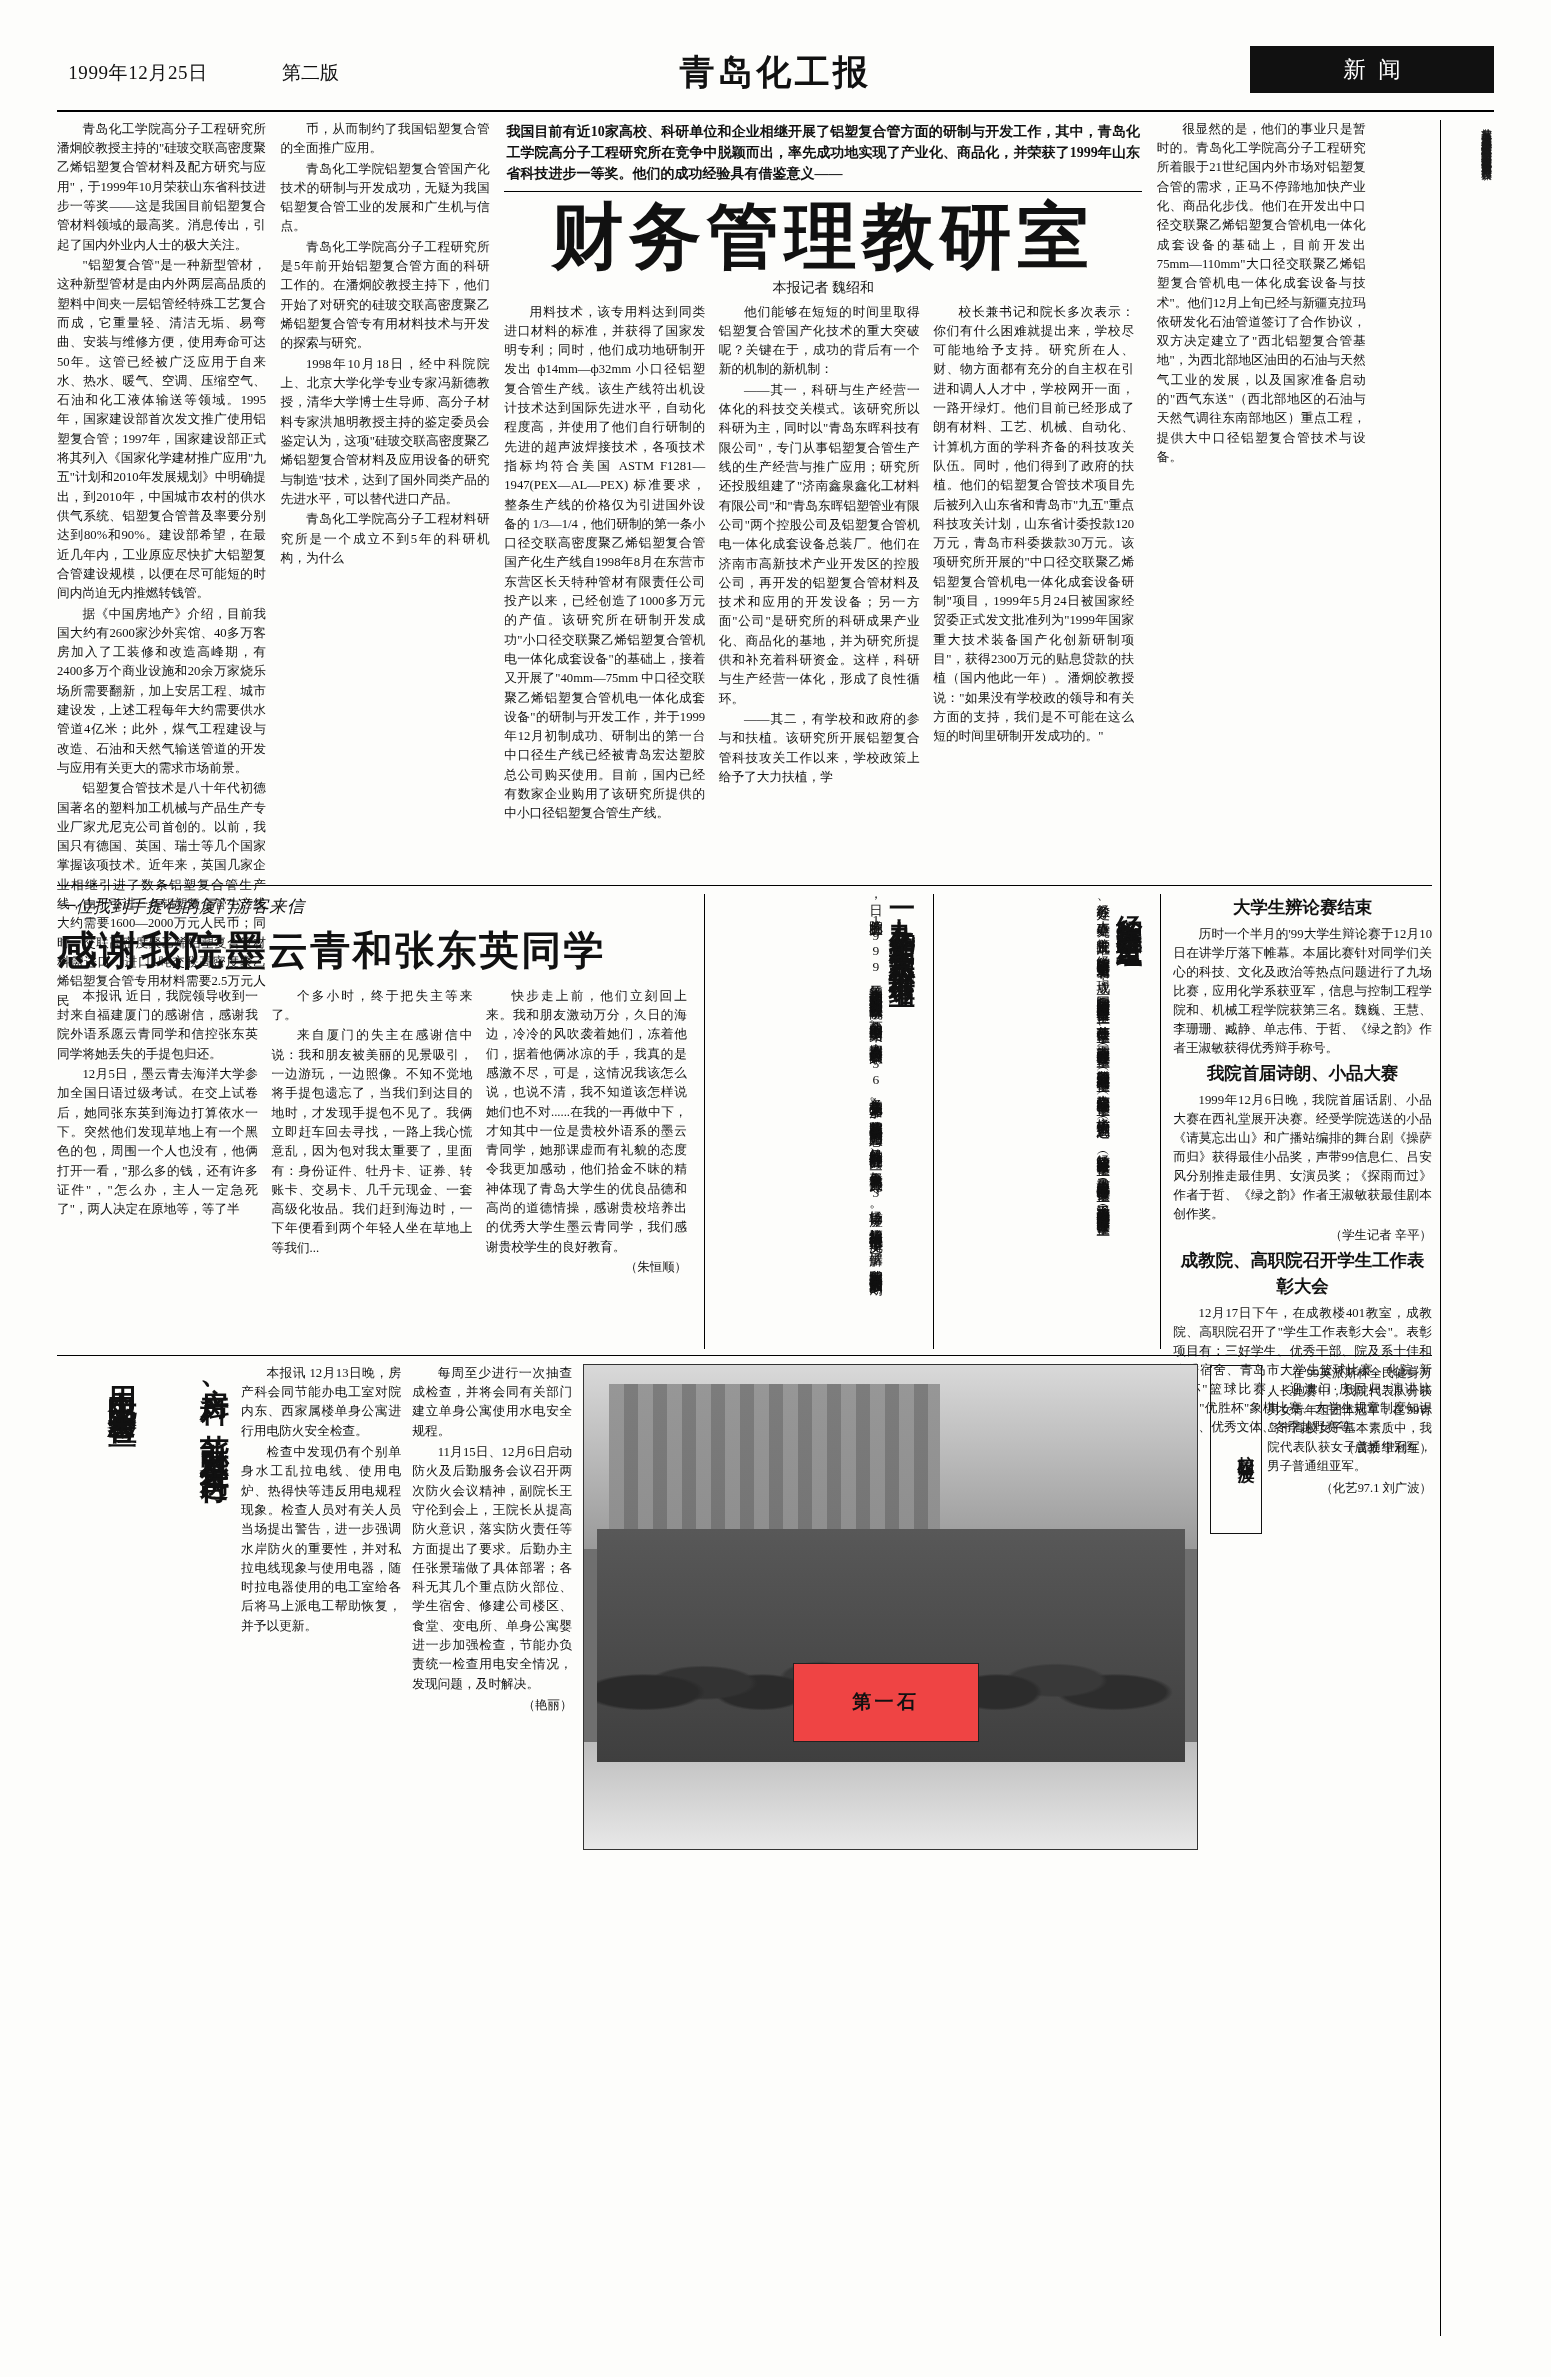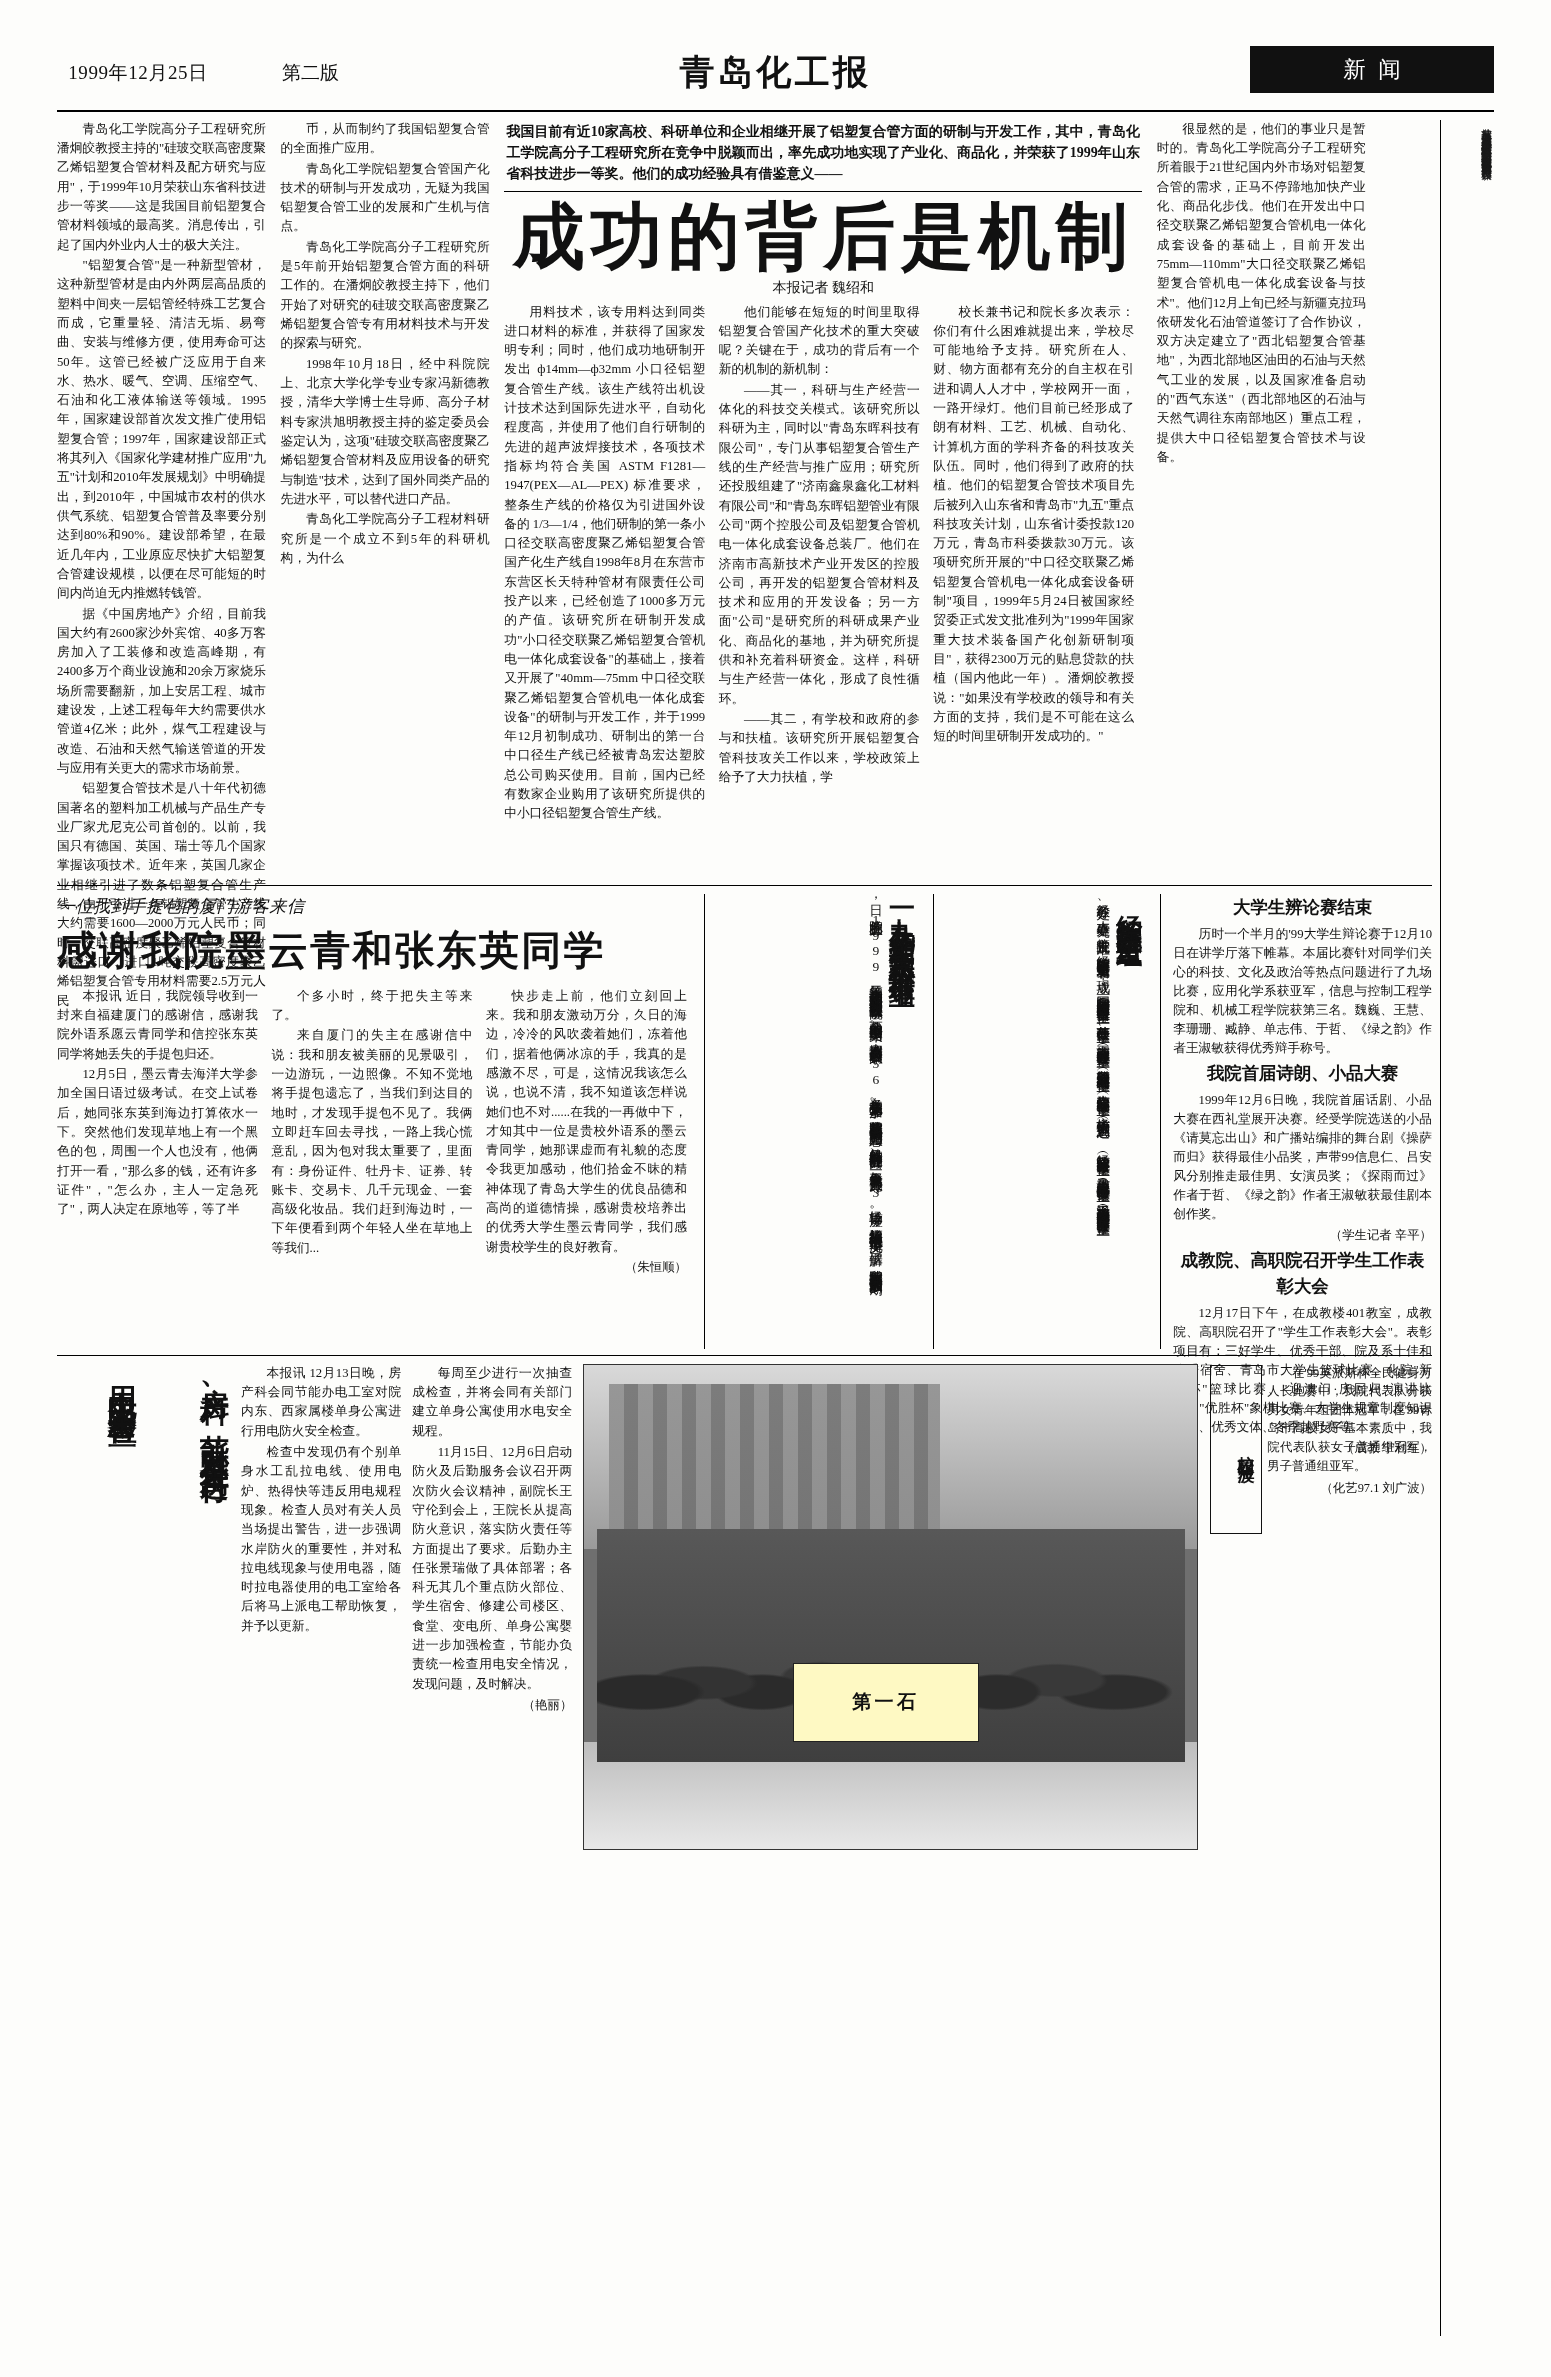--- a/index.html
+++ b/index.html
@@ -295,21 +295,21 @@
       radial-gradient(ellipse at 58% 66%, #343434 0 7%, transparent 8%),
       radial-gradient(ellipse at 68% 70%, #2c2c2c 0 7%, transparent 8%),
       radial-gradient(ellipse at 78% 65%, #393939 0 7%, transparent 8%),
       radial-gradient(ellipse at 88% 70%, #2d2d2d 0 7%, transparent 8%),
       linear-gradient(#585858,#3f3f3f);
   }
   .photo .banner {
     position: absolute;
     left: 34%; bottom: 22%;
     width: 30%; height: 16%;
-    background: #fef9c3;
+    background: #ef4444;
     border: 1.1px solid #222;
     display: flex; align-items: center; justify-content: center;
     font-size: 19px; font-weight: bold; letter-spacing: 3.4px;
     color: #111;
   }
   .photo-caption {
     font-size: 11.8px;
     text-align: center;
     margin-top: 3.4px;
   }
@@ -371,21 +371,21 @@
         <div class="col top-col c2">
           <p>币，从而制约了我国铝塑复合管的全面推广应用。</p>
           <p>青岛化工学院铝塑复合管国产化技术的研制与开发成功，无疑为我国铝塑复合管工业的发展和广生机与信点。</p>
           <p>青岛化工学院高分子工程研究所是5年前开始铝塑复合管方面的科研工作的。在潘炯皎教授主持下，他们开始了对研究的硅玻交联高密度聚乙烯铝塑复合管专有用材料技术与开发的探索与研究。</p>
           <p>1998年10月18日，经中科院院上、北京大学化学专业专家冯新德教授，清华大学博士生导师、高分子材料专家洪旭明教授主持的鉴定委员会鉴定认为，这项"硅玻交联高密度聚乙烯铝塑复合管材料及应用设备的研究与制造"技术，达到了国外同类产品的先进水平，可以替代进口产品。</p>
           <p>青岛化工学院高分子工程材料研究所是一个成立不到5年的科研机构，为什么</p>
         </div>
 
         <div class="mid-wrap">
           <div class="lede">我国目前有近10家高校、科研单位和企业相继开展了铝塑复合管方面的研制与开发工作，其中，青岛化工学院高分子工程研究所在竞争中脱颖而出，率先成功地实现了产业化、商品化，并荣获了1999年山东省科技进步一等奖。他们的成功经验具有借鉴意义——</div>
-          <div class="headline">成功的背后是机制</div>
+          <div class="headline">财务管理教研室</div>
           <div class="byline">本报记者 魏绍和</div>
           <div class="mid-cols">
             <div class="col">
               <p>用料技术，该专用料达到同类进口材料的标准，并获得了国家发明专利；同时，他们成功地研制开发出 ф14mm—ф32mm 小口径铝塑复合管生产线。该生产线符出机设计技术达到国际先进水平，自动化程度高，并使用了他们自行研制的先进的超声波焊接技术，各项技术指标均符合美国 ASTM F1281—1947(PEX—AL—PEX) 标准要求，整条生产线的价格仅为引进国外设备的 1/3—1/4，他们研制的第一条小口径交联高密度聚乙烯铝塑复合管国产化生产线自1998年8月在东营市东营区长天特种管材有限责任公司投产以来，已经创造了1000多万元的产值。该研究所在研制开发成功"小口径交联聚乙烯铝塑复合管机电一体化成套设备"的基础上，接着又开展了"40mm—75mm 中口径交联聚乙烯铝塑复合管机电一体化成套设备"的研制与开发工作，并于1999年12月初制成功、研制出的第一台中口径生产线已经被青岛宏达塑胶总公司购买使用。目前，国内已经有数家企业购用了该研究所提供的中小口径铝塑复合管生产线。</p>
             </div>
             <div class="col">
               <p>他们能够在短短的时间里取得铝塑复合管国产化技术的重大突破呢？关键在于，成功的背后有一个新的机制的新机制：</p>
               <p>——其一，科研与生产经营一体化的科技交关模式。该研究所以科研为主，同时以"青岛东晖科技有限公司"，专门从事铝塑复合管生产线的生产经营与推广应用；研究所还投股组建了"济南鑫泉鑫化工材料有限公司"和"青岛东晖铝塑管业有限公司"两个控股公司及铝塑复合管机电一体化成套设备总装厂。他们在济南市高新技术产业开发区的控股公司，再开发的铝塑复合管材料及技术和应用的开发设备；另一方面"公司"是研究所的科研成果产业化、商品化的基地，并为研究所提供和补充着科研资金。这样，科研与生产经营一体化，形成了良性循环。</p>
               <p>——其二，有学校和政府的参与和扶植。该研究所开展铝塑复合管科技攻关工作以来，学校政策上给予了大力扶植，学</p>
             </div>

